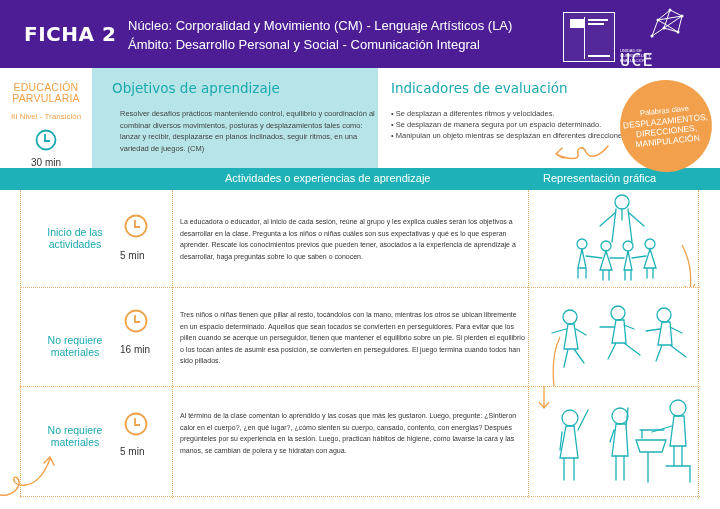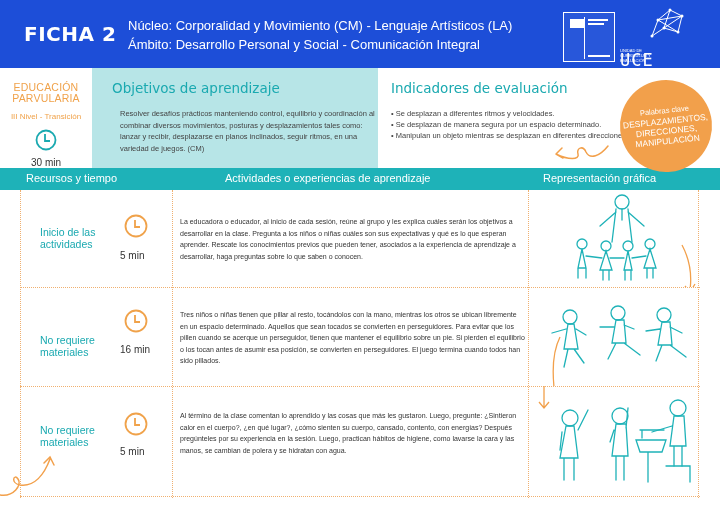--- a/index.html
+++ b/index.html
@@ -2,21 +2,21 @@
 <html><head>
   <meta charset="utf-8">
   <style>
     * { box-sizing: border-box; margin: 0; padding: 0; }
     html, body { width: 720px; height: 509px; overflow: hidden; background: #ffffff; }
     body { font-family: "Liberation Sans", sans-serif; color: #333; position: relative; }
 
     
     .header {
       position: absolute; left: 0; top: 0; width: 720px; height: 68px;
-      background: #1d4ed8; color: #fff;
+      background: #4c1d95; color: #fff;
     }
     .ficha {
       position: absolute; left: 24px; top: 22px;
       font-family: "DejaVu Sans", sans-serif; font-weight: bold; font-size: 20px; letter-spacing: 0.5px;
     }
     .header-lines { position: absolute; left: 128px; top: 16px; font-size: 13px; line-height: 19px; }
     .logo-gob {
       position: absolute; left: 563px; top: 12px; width: 52px; height: 50px;
       border: 1px solid #fff; background: rgba(255,255,255,0.05);
     }
@@ -73,21 +73,21 @@
     .th3 { left: 543px; width: 170px; }
 
     
     .grid { position: absolute; left: 20px; top: 190px; width: 680px; height: 308px; }
     .vline { position: absolute; top: 0; width: 0; border-left: 1.5px dotted #f0b070; }
     .hline { position: absolute; left: 0; width: 680px; height: 0; border-top: 1.5px dotted #f0b070; }
 
     .row { position: absolute; left: 20px; width: 680px; }
     .resource { position: absolute; left: 0; width: 155px; height: 100%; }
     .resource-name {
-      position: absolute; left: 20px; width: 70px; text-align: left; color: #1aa9b0; font-size: 10.5px; line-height: 12px;
+      position: absolute; left: 20px; width: 70px; text-align: center; color: #1aa9b0; font-size: 10.5px; line-height: 12px;
     }
     .res-clock { position: absolute; left: 104px; width: 24px; height: 24px; }
     .res-time { position: absolute; left: 100px; width: 40px; text-align: left; font-size: 10px; color: #333; }
 
     .activity {
       position: absolute; left: 160px; width: 345px; font-size: 7px; line-height: 11.5px; color: #333;
     }
     .illus { position: absolute; left: 510px; width: 170px; height: 100%; }
 
     .squiggle-bottom { position: absolute; left: 0; top: 455px; width: 70px; height: 46px; }
@@ -158,21 +158,20 @@
 <svg class="squiggle-top" viewBox="0 0 60 26">
   <path d="M58,6 C50,16 40,20 36,12 C33,5 26,8 28,14 C30,20 18,20 6,14 M6,14 L12,8 M6,14 L13,18" fill="none" stroke="#f2a04b" stroke-width="1.5" stroke-linecap="round"></path>
 </svg>
 
 <div class="keywords">
   <div class="kw-label">Palabras clave</div>
   <div class="kw-words">DESPLAZAMIENTOS, DIRECCIONES, MANIPULACIÓN</div>
 </div>
 
 <div class="thead">
-  <div class="th1">Recursos y tiempo</div>
   <div class="th2">Actividades o experiencias de aprendizaje</div>
   <div class="th3">Representación gráfica</div>
 </div>
 
 <div class="grid">
   <div class="vline" style="left:0;height:308px"></div>
   <div class="vline" style="left:152px;height:308px"></div>
   <div class="vline" style="left:508px;height:308px"></div>
   <div class="vline" style="left:678px;height:308px"></div>
   <div class="hline" style="top:97px"></div>

